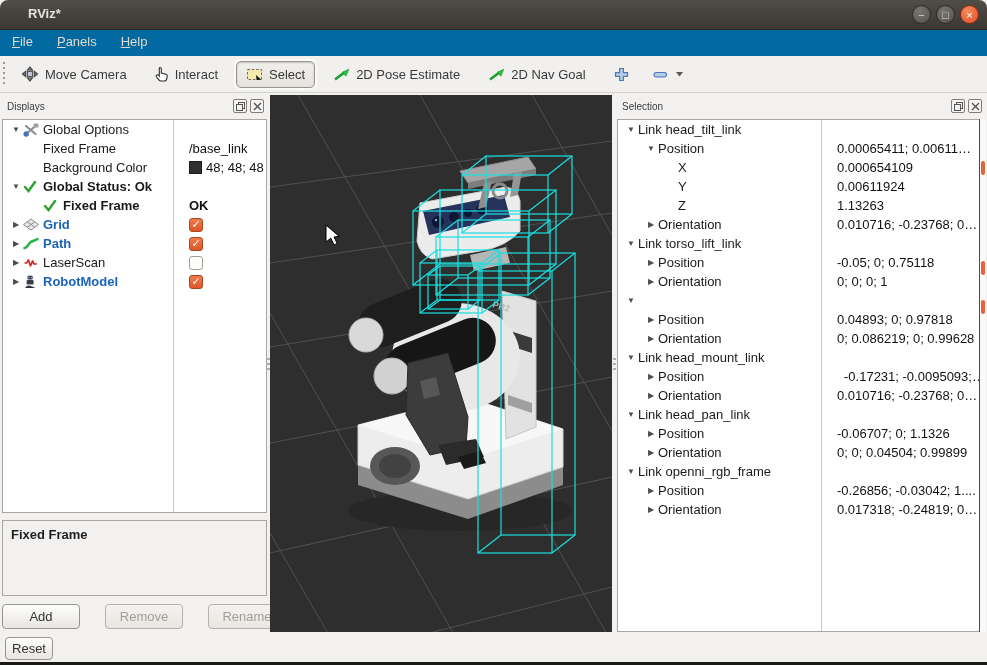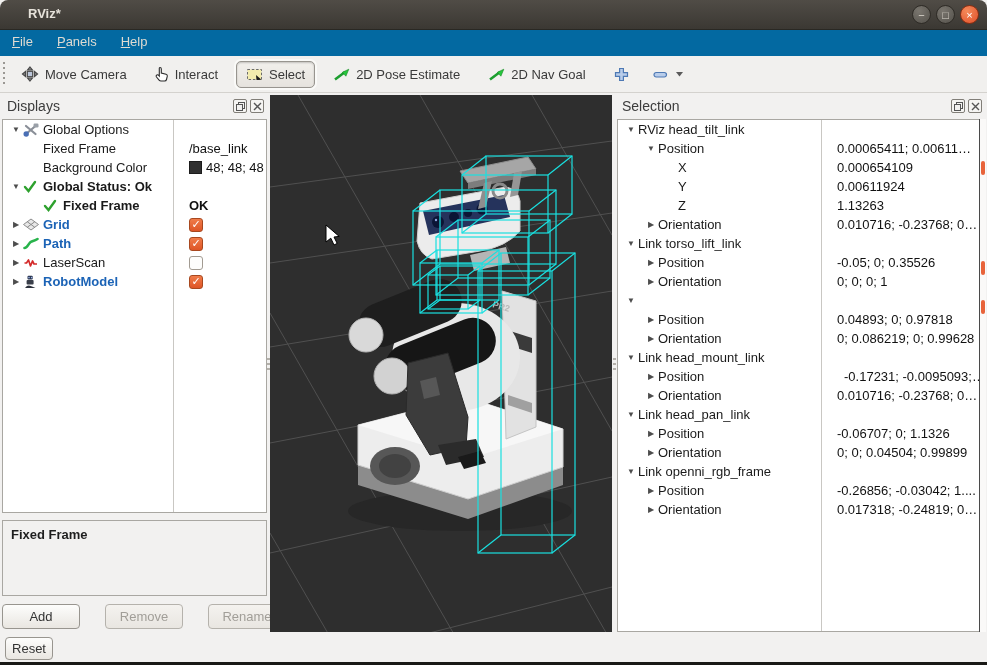--- a/index.html
+++ b/index.html
@@ -32,21 +32,21 @@
     color:#3a3a3a; border:1px solid transparent; border-radius:5px; cursor:default; white-space:nowrap; }
   .tool.active { border:1px solid #98958f; background:linear-gradient(#f2f0ec,#e6e3de);
     box-shadow:inset 0 1px 2px rgba(0,0,0,.2), 0 0 0 2px #fafaf8; }
   .tool .icon, .xtool .icon { display:inline-flex; align-items:center; }
   .xtool { display:flex; align-items:center; padding:4px 10px; margin-right:4px; cursor:default; }
 
   
   #main { position:absolute; left:0; top:93px; width:987px; height:542px; background:#f2f1f0; }
   .panel { position:absolute; }
   .phead { height:22px; display:flex; align-items:center; color:#3c3c3c; padding-left:5px; }
-  .phead .ptitle { flex:1; font-size:14px; }
+  .phead .ptitle { flex:1; font-size:10px; }
   .phbtn { width:14px; height:14px; border:1px solid #817e78; background:#f5f4f2; border-radius:2px;
     display:flex; align-items:center; justify-content:center; margin-right:3px; cursor:default; }
 
   #displays-panel { left:2px; top:2px; width:265px; height:537px; }
   #displays-tree { position:absolute; top:24px; left:0; right:0; height:394px;
     background:#fff; border:1px solid #a9a7a2; overflow:hidden; }
   .vdivider { position:absolute; top:0; bottom:0; width:1px; background:#c9c7c3; }
   .trow { position:relative; height:19px; line-height:19px; white-space:nowrap; }
   .tname { position:absolute; left:0; top:0; height:19px; display:flex; align-items:center; color:#1a1a1a; }
   .exp { width:14px; display:inline-flex; align-items:center; justify-content:center; font-size:8px; color:#4d4d4d; }
@@ -479,21 +479,21 @@
             <svg width="9" height="9">
               <path d="M1 1 L8 8 M8 1 L1 8" stroke="#555" stroke-width="1.4"></path>
             </svg>
           </span>
       </div>
       <div id="selection-tree">
         <div class="vdivider" style="left:203px"></div>
       <div class="trow">
             <div class="tname" style="padding-left: 6px;">
               <span class="exp">▼</span>
-              <span class="tlabel">RViz head_tilt_link</span>
+              <span class="tlabel">Link head_tilt_link</span>
             </div>
             <div class="tval" style="left: 203px;"></div>
           </div>
           <div class="trow">
             <div class="tname" style="padding-left: 26px;">
               <span class="exp">▼</span>
               <span class="tlabel">Position</span>
             </div>
             <div class="tval" style="left: 203px;">
               <span>0.00065411; 0.00611…</span>
@@ -541,21 +541,21 @@
               <span class="tlabel">Link torso_lift_link</span>
             </div>
             <div class="tval" style="left: 203px;"></div>
           </div>
           <div class="trow">
             <div class="tname" style="padding-left: 26px;">
               <span class="exp">▶</span>
               <span class="tlabel">Position</span>
             </div>
             <div class="tval" style="left: 203px;">
-              <span>-0.05; 0; 0.35526</span>
+              <span>-0.05; 0; 0.75118</span>
             </div>
           </div>
           <div class="trow">
             <div class="tname" style="padding-left: 26px;">
               <span class="exp">▶</span>
               <span class="tlabel">Orientation</span>
             </div>
             <div class="tval" style="left: 203px;">
               <span>0; 0; 0; 1</span>
             </div>

